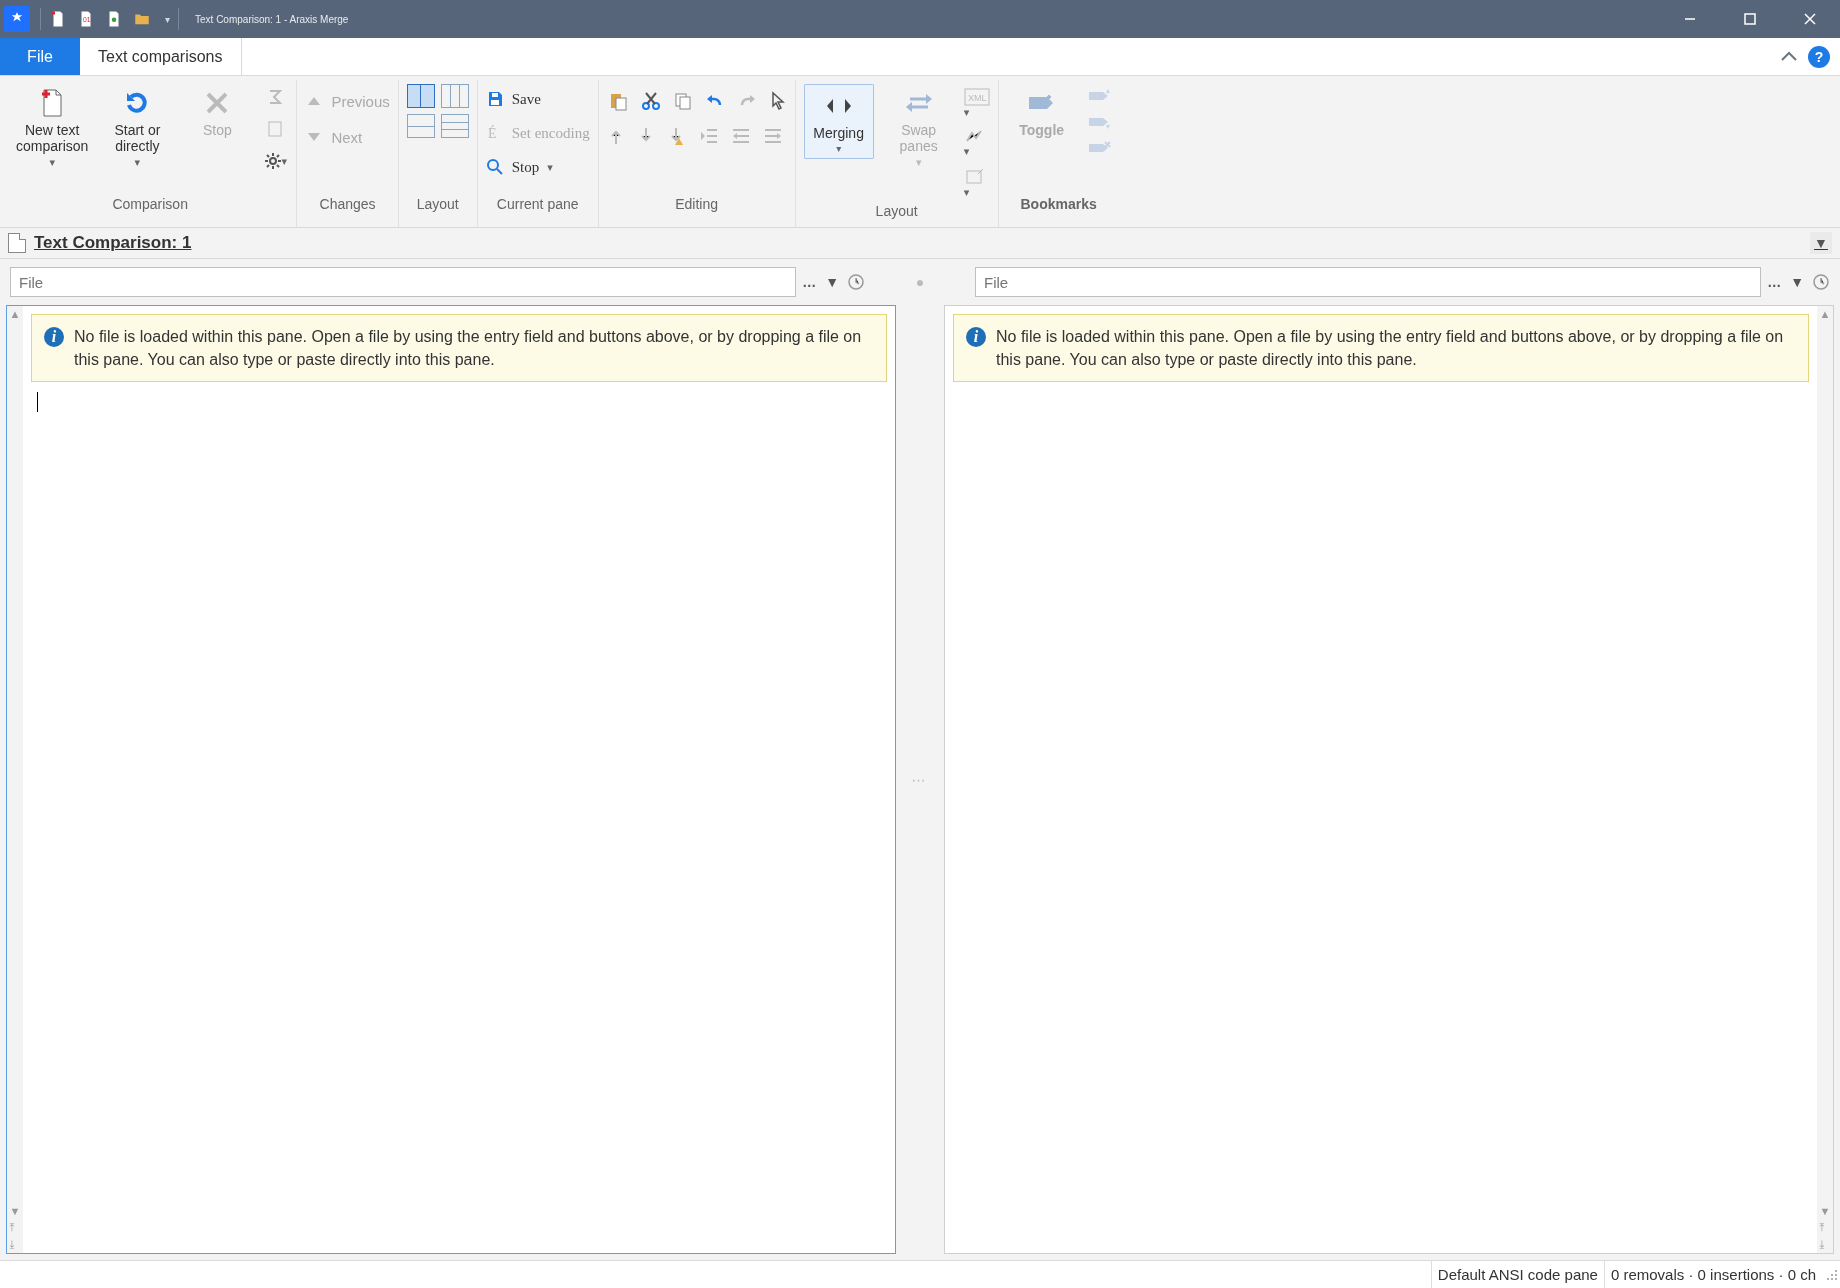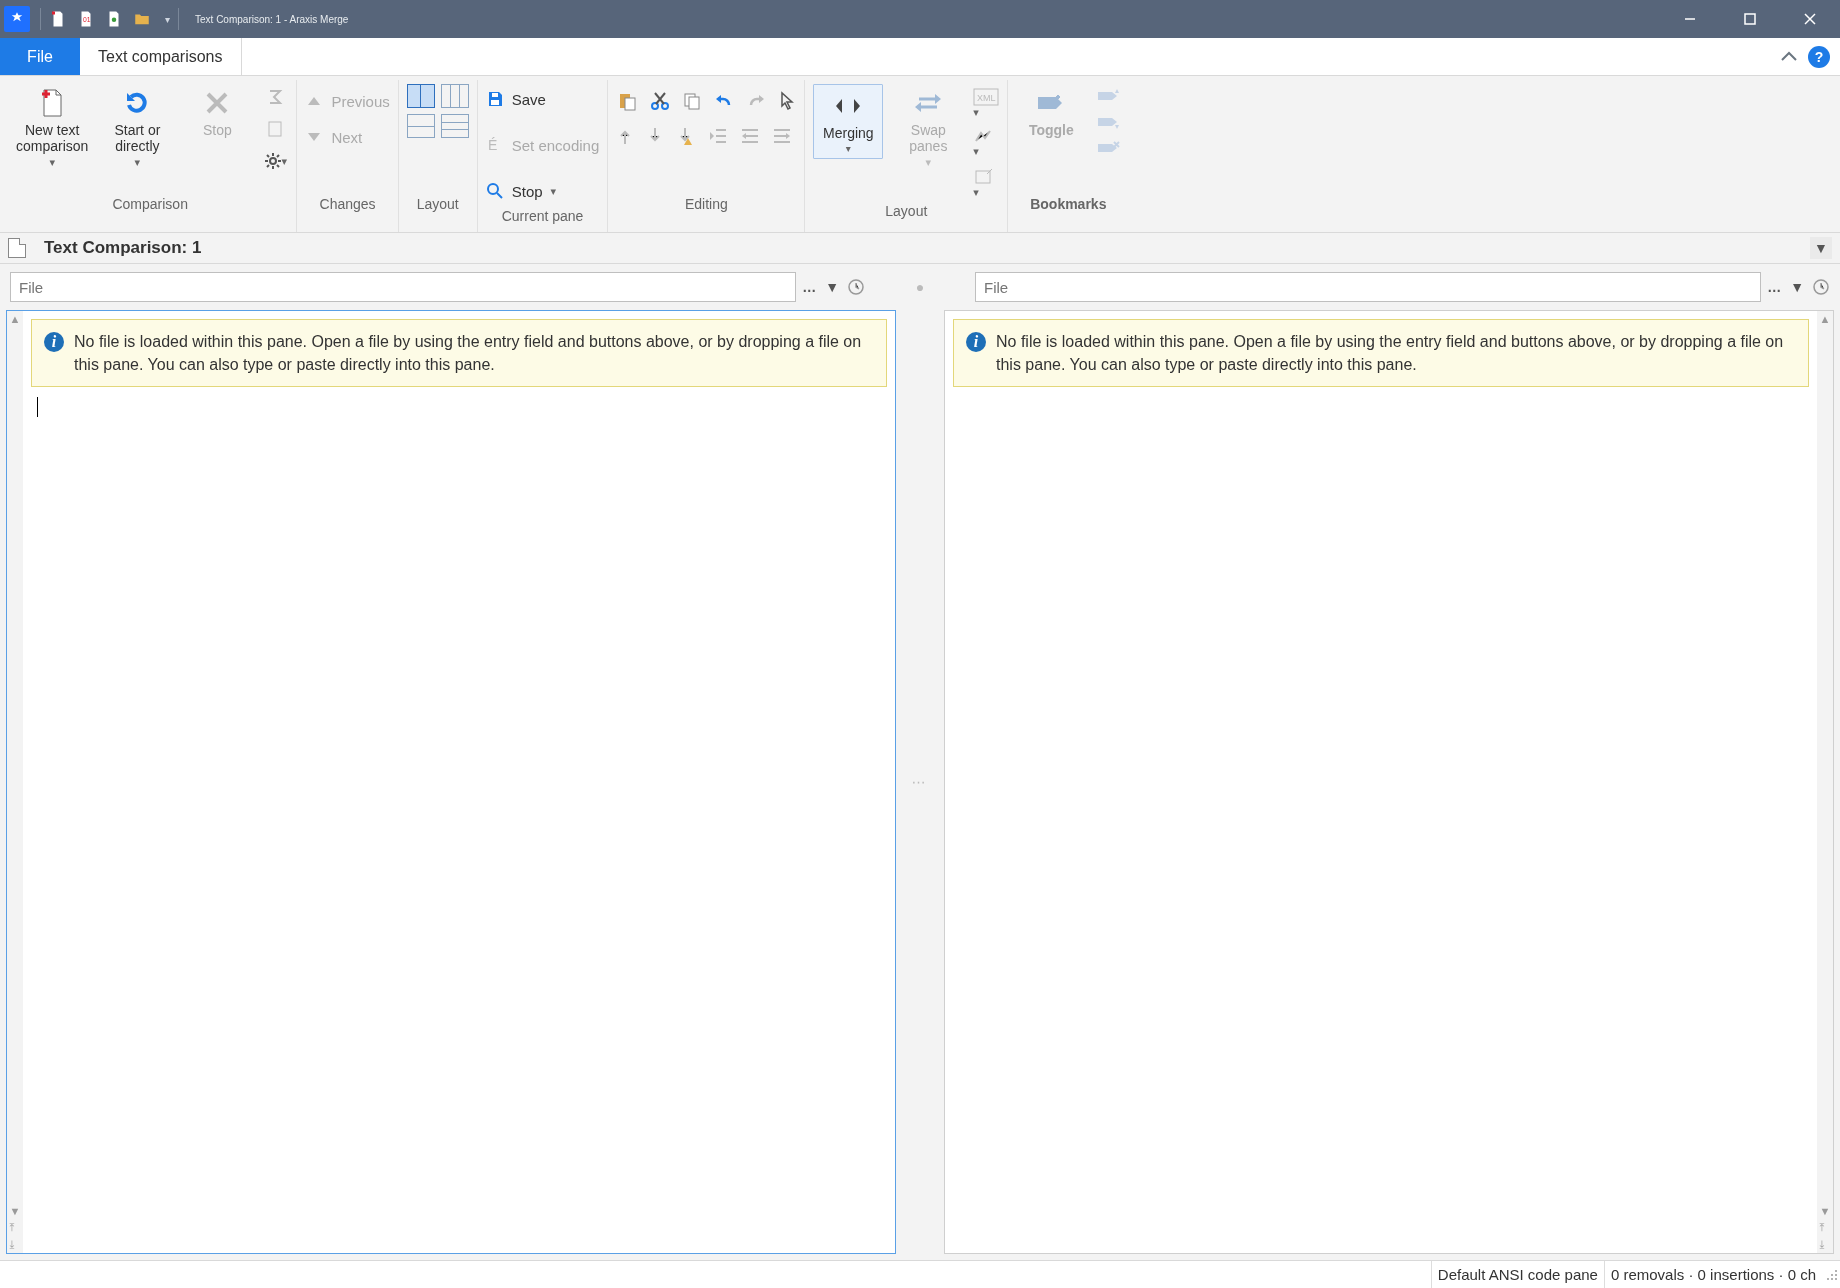--- a/index.html
+++ b/index.html
@@ -64,21 +64,21 @@
 
   .txtbtn { display:flex; align-items:center; gap:8px; height:26px; font-size:15px; color:#333;}
   .txtbtn.disabled { color:#aaa;}
   .txtbtn .i { width:18px; height:18px; display:flex; align-items:center; justify-content:center;}
 
   .iconrow { display:flex; gap:12px; align-items:center;}
 
   .merging-btn { border:1px solid #a7c4e8; background:#eaf2fb; padding:4px 6px; border-radius:1px; }
 
   
-  .docbar { background:#f3f3f3; border-bottom:1px solid #d9d9d9; display:flex; align-items:center; padding:4px 8px; gap:18px;}
+  .docbar { background:#f3f3f3; border-bottom:1px solid #d9d9d9; display:flex; align-items:center; padding:4px 8px; gap:8px;text-decoration:underline;}
   .docbar .page-icon { width:18px; height:20px; border:1px solid #888; position:relative; background:#fff;}
   .docbar .page-icon::after{ content:""; position:absolute; right:-1px; top:-1px; width:6px; height:6px; background:#f3f3f3; border-left:1px solid #888; border-bottom:1px solid #888;}
   .docbar .title { font-weight:700; font-size:17px;}
   .docbar .right-caret { margin-left:auto; width:22px; height:22px; display:flex; align-items:center; justify-content:center; background:#eaeaea; color:#555;}
 
   
   .file-row { display:flex; gap:40px; padding:8px 10px; background:#f3f3f3;}
   .file-entry { flex:1; display:flex; align-items:center; gap:6px;}
   .file-input { flex:1; height:30px; border:1px solid #bfbfbf; background:#fff; padding:0 8px; color:#888; font-size:15px;}
   .file-btns { display:flex; align-items:center; gap:8px; color:#555;}
@@ -288,21 +288,21 @@
             <div></div>
             <div></div>
           </div>
       </div>
     </div>
     <div class="group-label">Layout</div>
   </div>
 
   <div class="group">
     <div class="group-body">
-      <div class="smallcol" style="gap:20px; padding-top:2px;">
+      <div class="smallcol" style="gap:8px; padding-top:2px;font-family:Liberation Serif, serif;">
         <div class="txtbtn">
           <span class="i">
               <svg width="18" height="18" viewBox="0 0 18 18">
                 <path fill="#1e7be6" d="M3 2h10l3 3v11H3z"></path>
                 <rect x="6" y="3" width="6" height="4" fill="#fff"></rect>
                 <rect x="5" y="10" width="8" height="5" fill="#fff"></rect>
               </svg>
             </span>
           <span>Save</span>
         </div>

